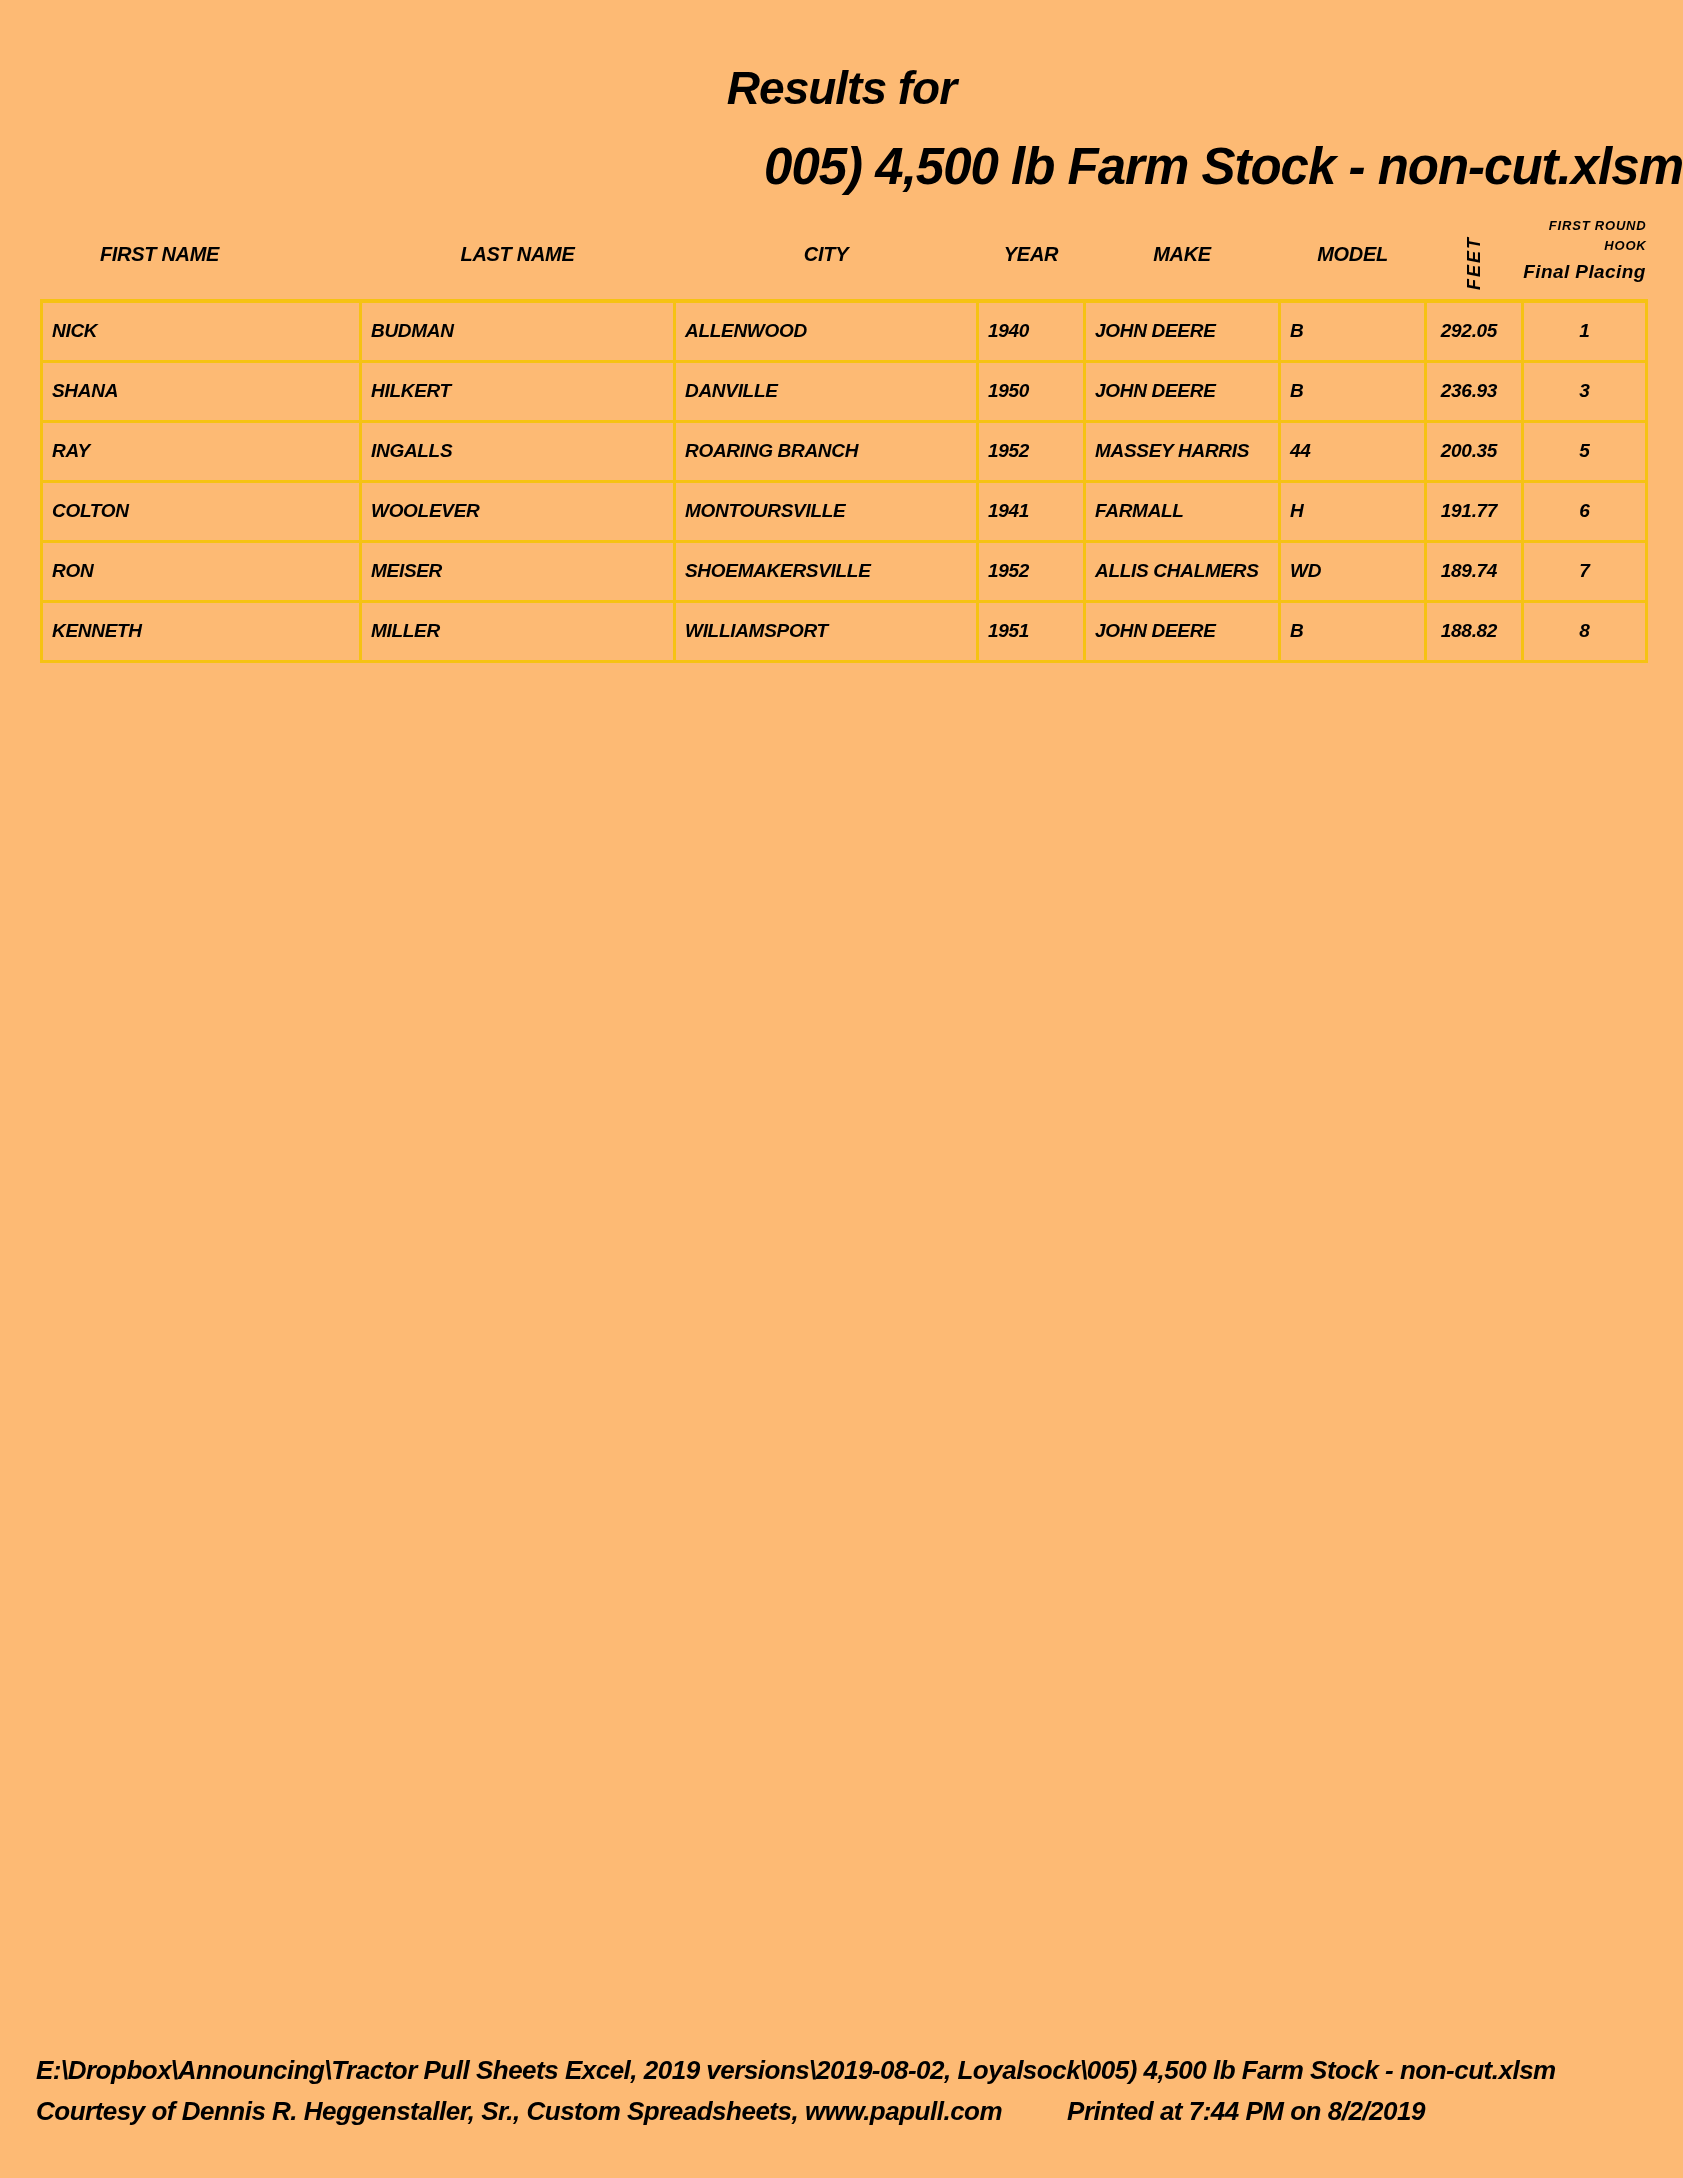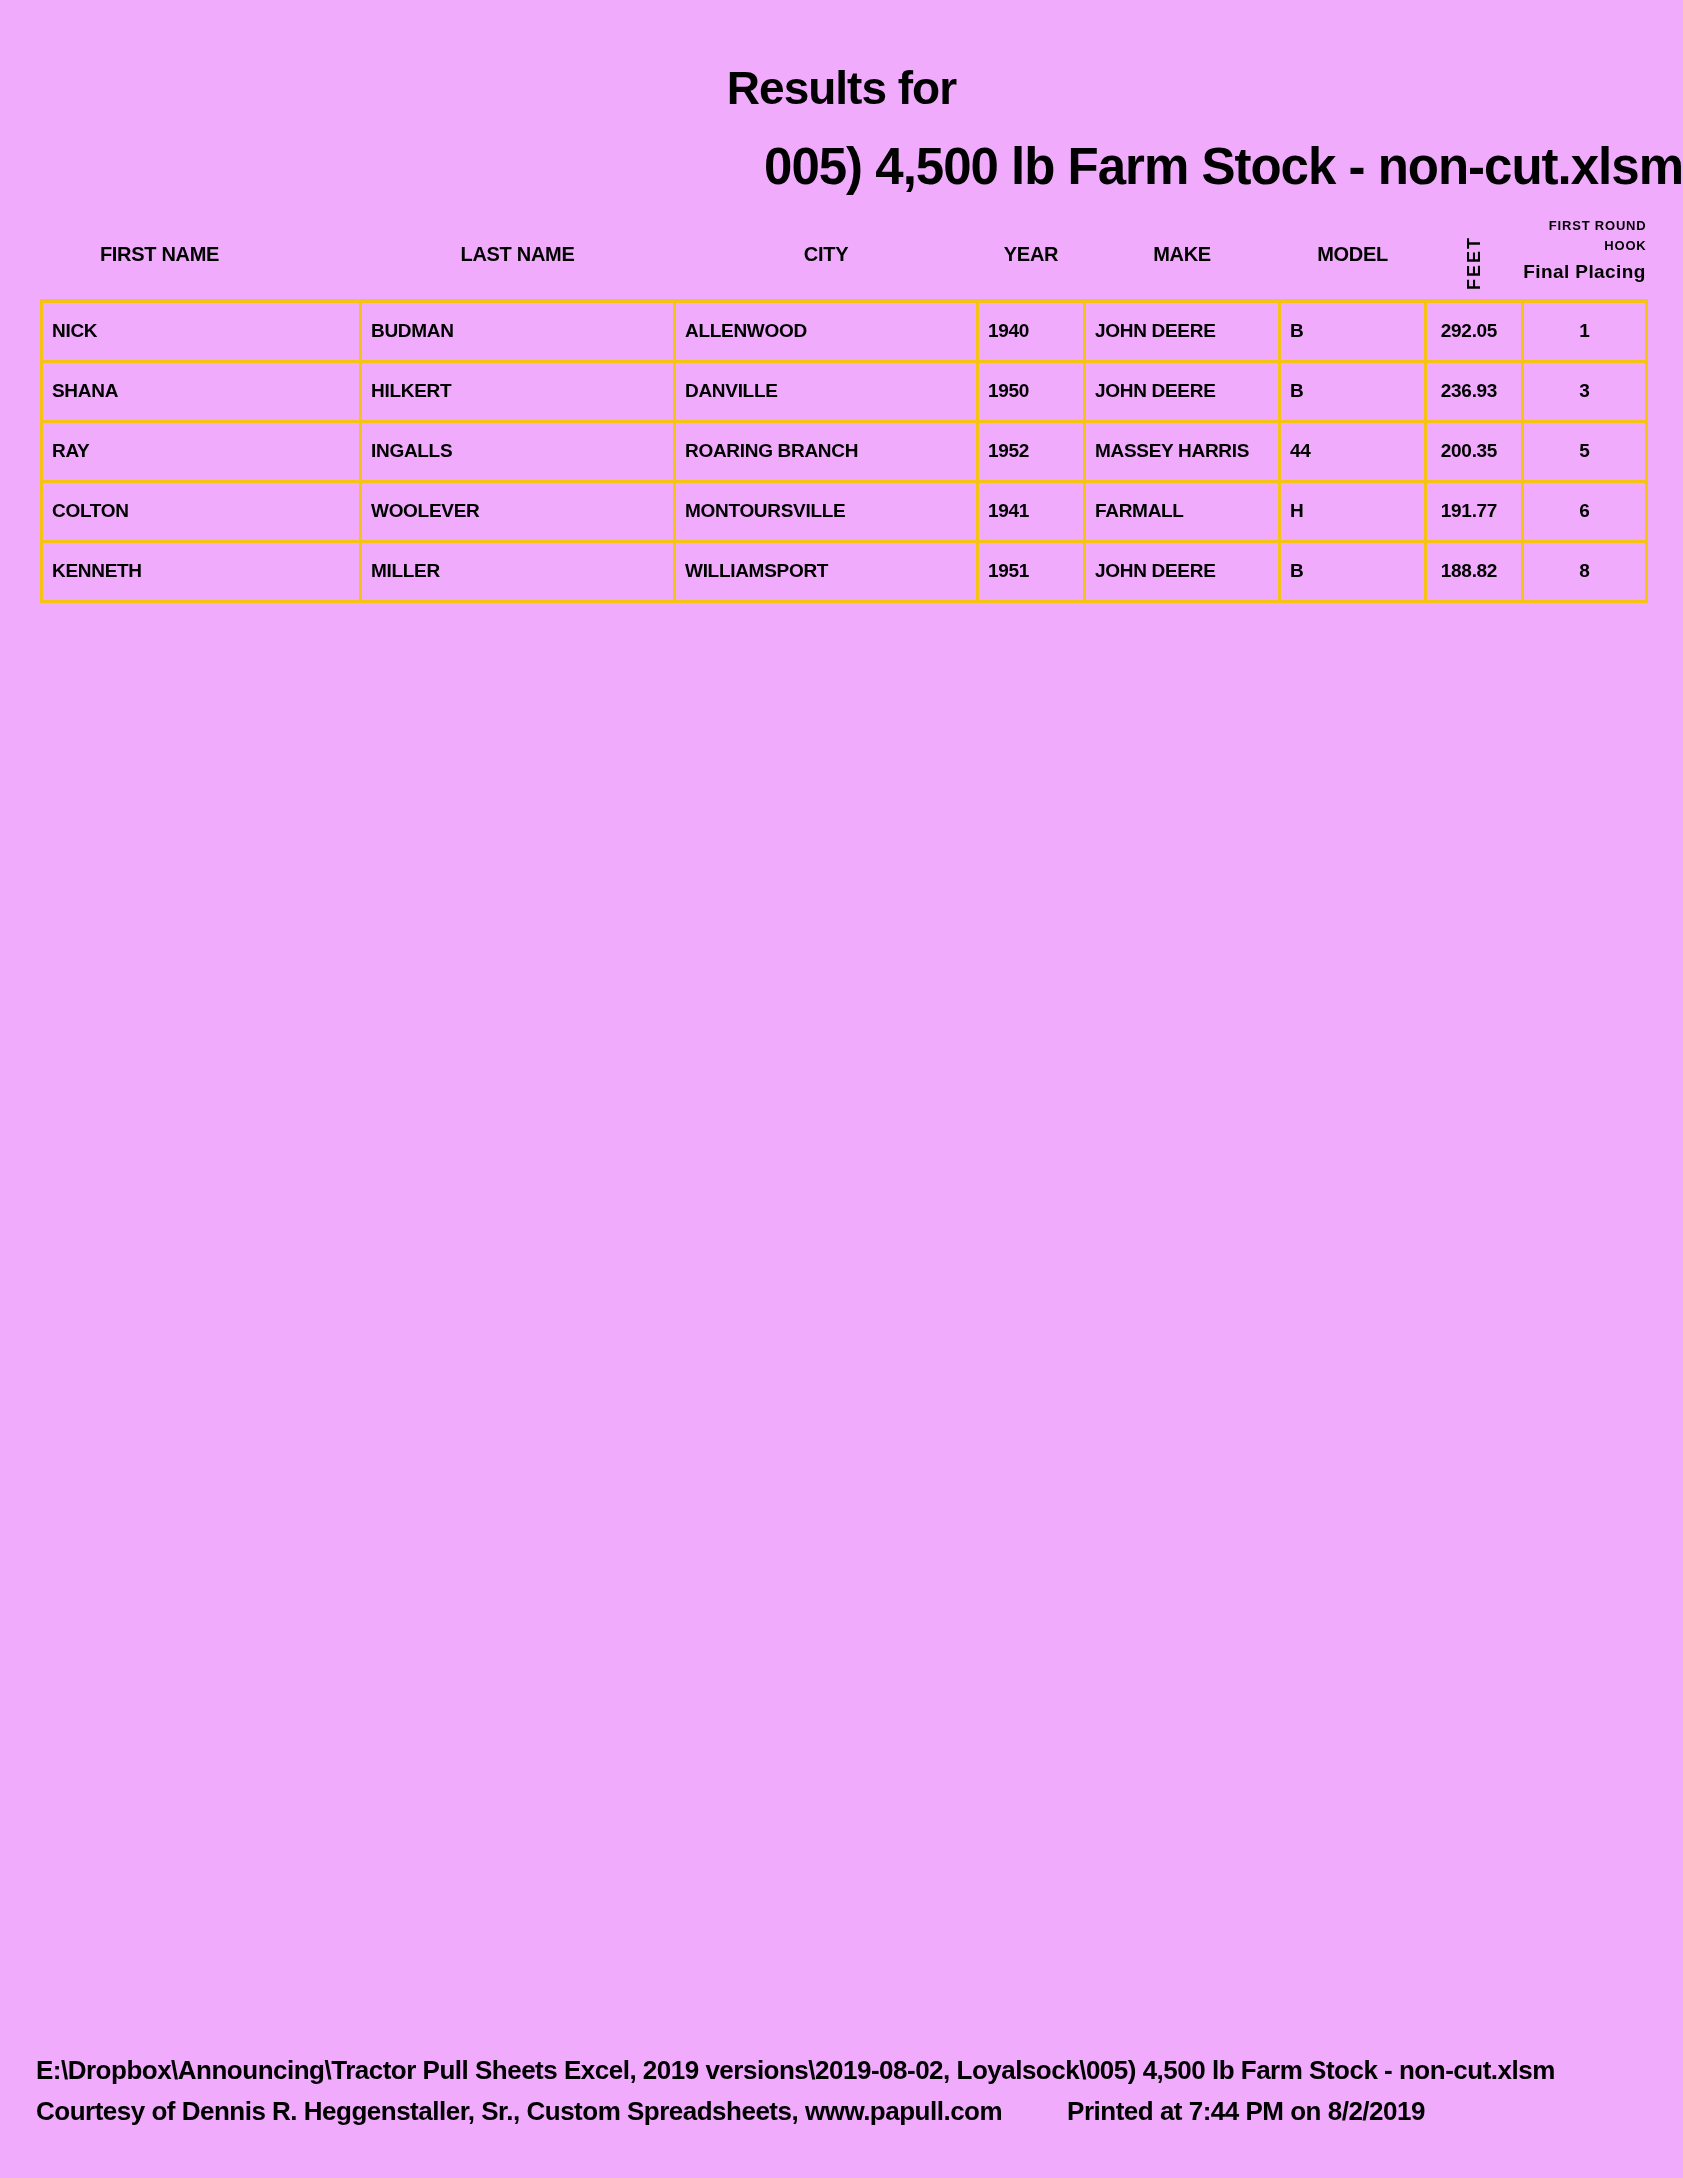--- a/index.html
+++ b/index.html
@@ -3,21 +3,21 @@
 <meta charset="utf-8">
 <style>
   * { margin: 0; padding: 0; box-sizing: border-box; }
   html, body { background: #ffffff; }
   body {
     width: 1683px; height: 2178px;
     font-family: "Liberation Sans", sans-serif;
     color: #000000;
     position: relative;
   }
-  .page { position: relative; width: 1683px; height: 2178px; background: #f0abfc; overflow: hidden; }
+  .page { position: relative; width: 1683px; height: 2178px; background: #fdba74; overflow: hidden; font-style: italic; }
 
   
   .title-line1 {
     position: absolute; top: 61px; left: 0; width: 100%;
     text-align: center; font-weight: 700; font-size: 46px;
     letter-spacing: -1px;
   }
   .title-line2 {
     position: absolute; top: 137px; left: 0; width: 100%;
     text-align: right; font-weight: 700; font-size: 51px;
@@ -153,20 +153,30 @@
         <td>COLTON</td>
         <td>WOOLEVER</td>
         <td>MONTOURSVILLE</td>
         <td>1941</td>
         <td>FARMALL</td>
         <td>H</td>
         <td class="num-feet">191.77</td>
         <td class="num-place">6</td>
       </tr>
       <tr>
+        <td>RON</td>
+        <td>MEISER</td>
+        <td>SHOEMAKERSVILLE</td>
+        <td>1952</td>
+        <td>ALLIS CHALMERS</td>
+        <td>WD</td>
+        <td class="num-feet">189.74</td>
+        <td class="num-place">7</td>
+      </tr>
+      <tr>
         <td>KENNETH</td>
         <td>MILLER</td>
         <td>WILLIAMSPORT</td>
         <td>1951</td>
         <td>JOHN DEERE</td>
         <td>B</td>
         <td class="num-feet">188.82</td>
         <td class="num-place">8</td>
       </tr>
     </tbody>

